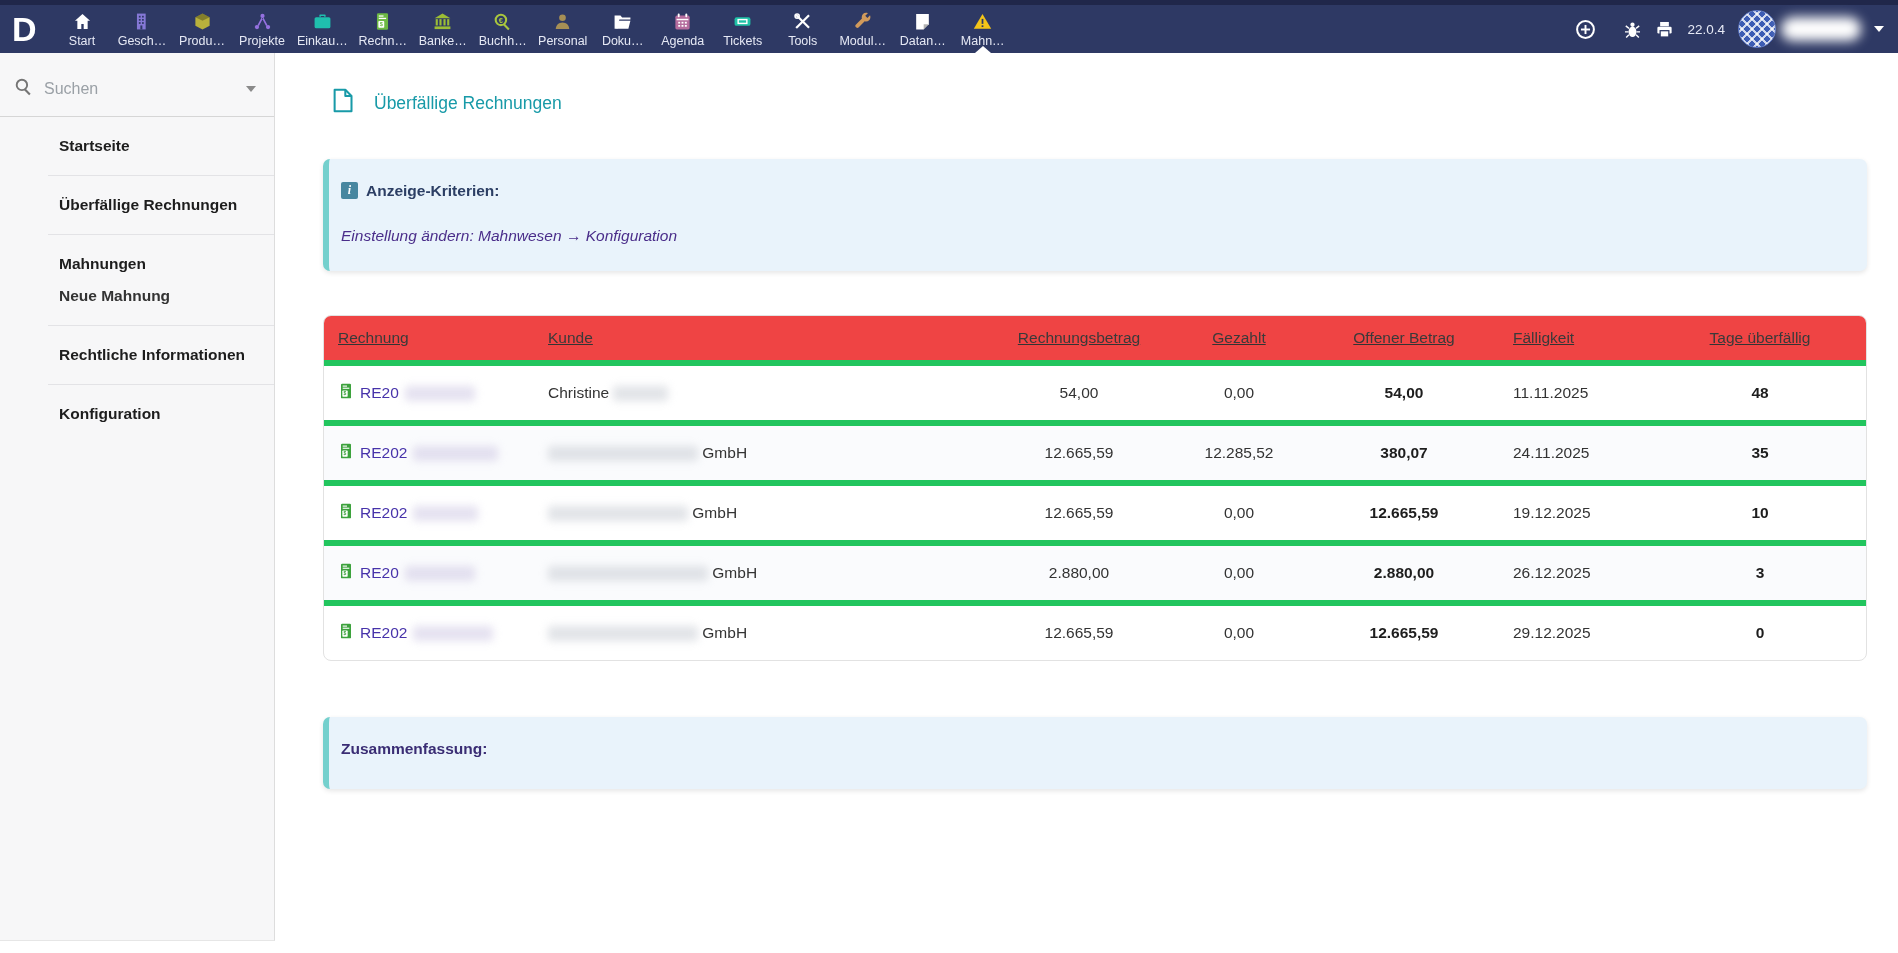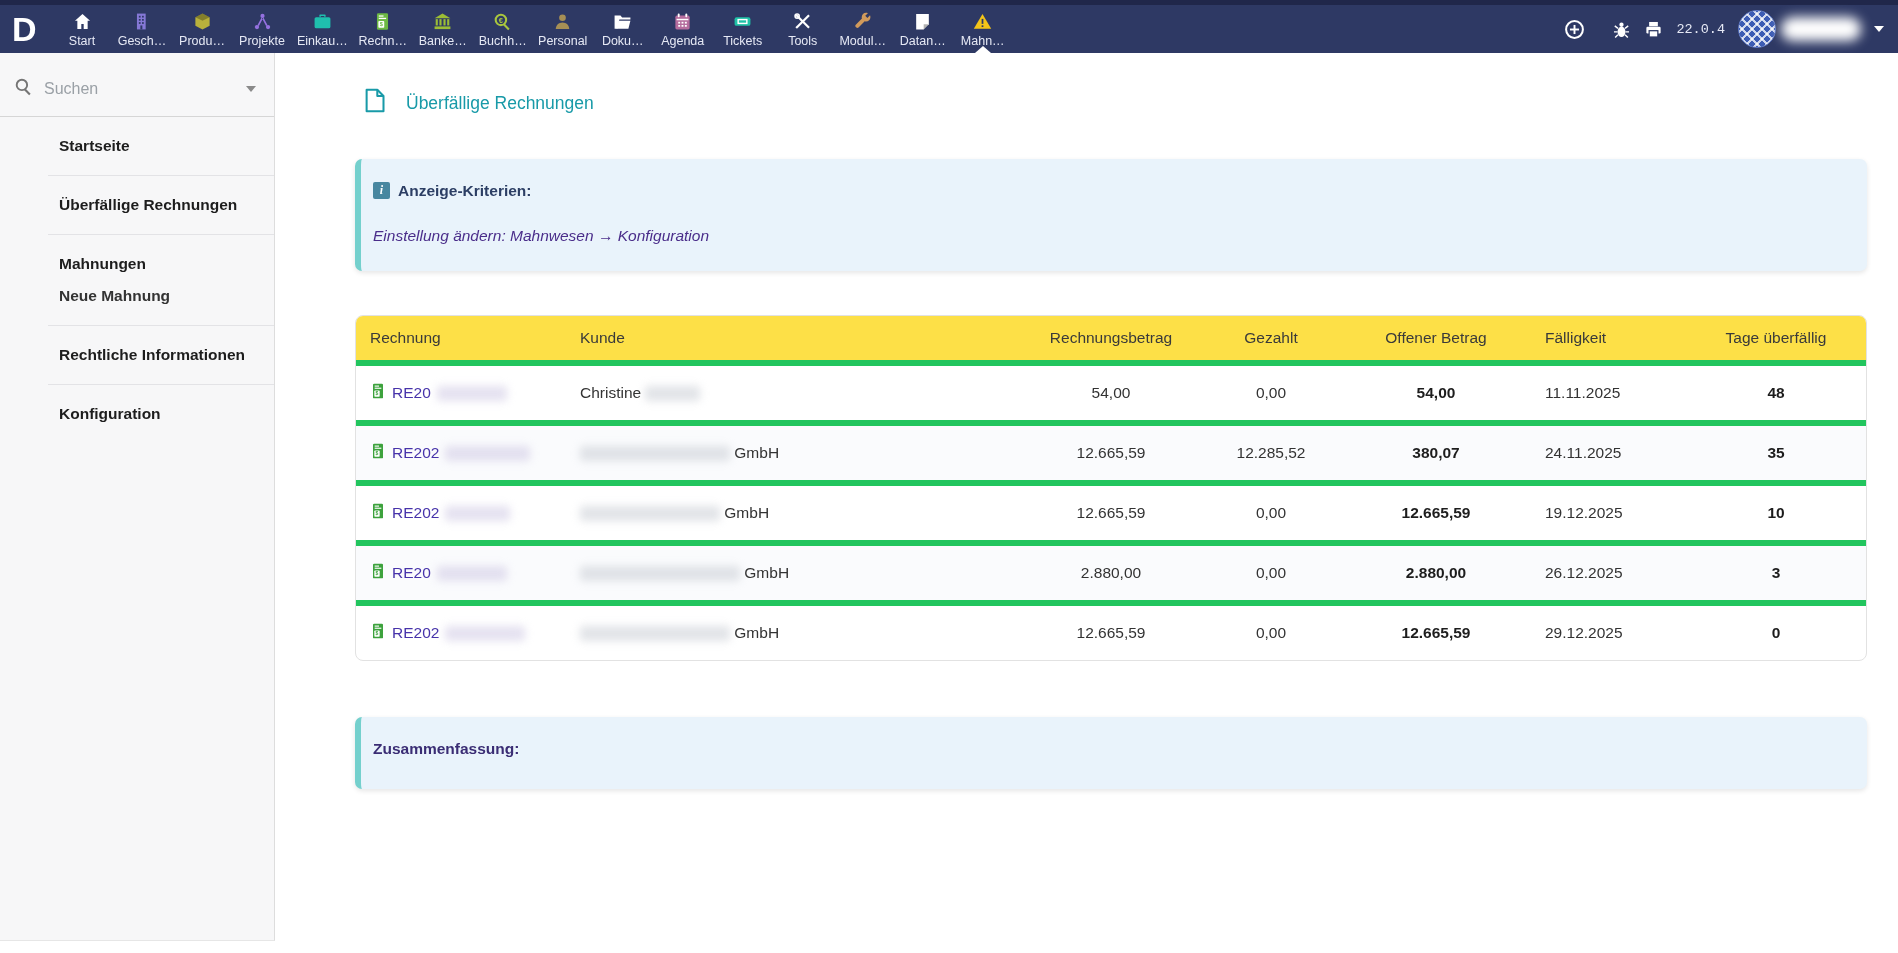--- a/index.html
+++ b/index.html
@@ -10,30 +10,30 @@
   .navbar{height:48px;background:#2e3964;display:flex;align-items:stretch;position:relative;padding-left:52px;}
   .logo{position:absolute;left:12px;top:2px;color:#fff;font-size:34px;font-weight:bold;line-height:44px;}
   .nav-item{position:relative;display:flex;flex-direction:column;align-items:center;justify-content:flex-end;min-width:50px;margin:0 3px;padding:4px 2px 5px;cursor:pointer;}
   .nav-item .nico{height:20px;display:flex;align-items:center;}
   .nav-item svg{width:19px;height:19px;}
   .nav-label{font-size:12.5px;color:#e6e9f5;margin-top:3px;white-space:nowrap;}
   .nav-item.active::after{content:'';position:absolute;bottom:0;left:50%;transform:translateX(-50%);
     border-left:8px solid transparent;border-right:8px solid transparent;border-bottom:7px solid #fff;}
   .nav-right{position:absolute;right:14px;top:0;height:48px;display:flex;align-items:center;gap:13px;color:#fff;}
   .nav-right svg{display:block;}
-  .version{font-size:13.5px;color:#e6e9f5;font-family:Liberation Mono, monospace;}
+  .version{font-size:13.5px;color:#e6e9f5;}
   .avatar{width:36px;height:36px;border-radius:50%;background:
      repeating-linear-gradient(45deg,rgba(255,255,255,.75) 0 2px,transparent 2px 7px),
      repeating-linear-gradient(-45deg,rgba(255,255,255,.75) 0 2px,transparent 2px 7px),#3c5cb4;
      border:1px solid #5a74c0;}
   .user-blob{width:80px;height:24px;background:#fff;border-radius:12px;filter:blur(6px);margin-left:-8px;}
   .chev{width:0;height:0;border-left:5px solid transparent;border-right:5px solid transparent;border-top:6px solid #fff;}
 
   
-  .layout{display:flex;height:900px;align-items:flex-start;gap:32px;}
+  .layout{display:flex;height:900px;align-items:flex-start;}
   .sidebar{width:275px;box-sizing:border-box;background:#f7f7f8;border-right:1px solid #ddd;border-bottom:1px solid #e6e6e6;height:888px;}
   .search-row{display:flex;align-items:center;gap:11px;padding:24px 18px 16px 14px;border-bottom:1px solid #d6d6d6;color:#9aa0a6;}
   .search-row .ph{flex:1;font-size:16px;}
   .caret-down{width:0;height:0;border-left:5px solid transparent;border-right:5px solid transparent;border-top:6px solid #8a8a8a;}
   .menu-section{border-bottom:1px solid #e3e3e6;padding:13px 0;margin-left:48px;}
   .menu-section:last-child{border-bottom:none;}
   .menu-item{padding:7px 18px 7px 11px;font-size:15.5px;color:#1d1d1d;font-weight:bold;cursor:pointer;}
   .menu-item.sub{font-weight:bold;color:#333;}
 
   
@@ -44,21 +44,21 @@
   .info-head{display:flex;align-items:center;gap:8px;font-weight:bold;color:#2c3e64;margin-bottom:7px;}
   .info-i{width:17px;height:17px;background:#4887a0;color:#fff;font-size:12px;font-weight:bold;font-style:italic;
      display:flex;align-items:center;justify-content:center;border-radius:2px;font-family:"Liberation Serif",serif;}
   .crit-line{margin:0;}
   .info-notes{margin-top:22px;font-style:italic;}
   .info-notes .note{margin-top:0;}
   .info-notes .note + .note{font-weight:bold;}
 
   .table-card{margin-top:44px;border:1px solid #e2e2e2;border-radius:8px;overflow:hidden;background:#fff;}
   table{width:100%;border-collapse:collapse;font-size:15.5px;color:#333;}
-  thead tr{background:#fde047;}
+  thead tr{background:#ef4444;text-decoration:underline;}
   th{font-weight:normal;color:#3a3a3a;padding:13px 14px;text-align:left;white-space:nowrap;}
   td{padding:17px 14px;border-top:6px solid #22c55e;white-space:nowrap;}
   tbody tr:nth-child(even){background:#fafbfd;}
   .al-r{text-align:center;}
   .b{font-weight:bold;color:#1d1d1d;}
   .inv-cell{display:flex;align-items:center;gap:6px;}
   .inv-link{color:#4733aa;cursor:pointer;}
   .redact{display:inline-block;height:15px;border-radius:3px;background:#cfc9e4;filter:blur(4px);vertical-align:middle;opacity:.55;}
   .redact.gray{background:#c9cdd4;}
 

